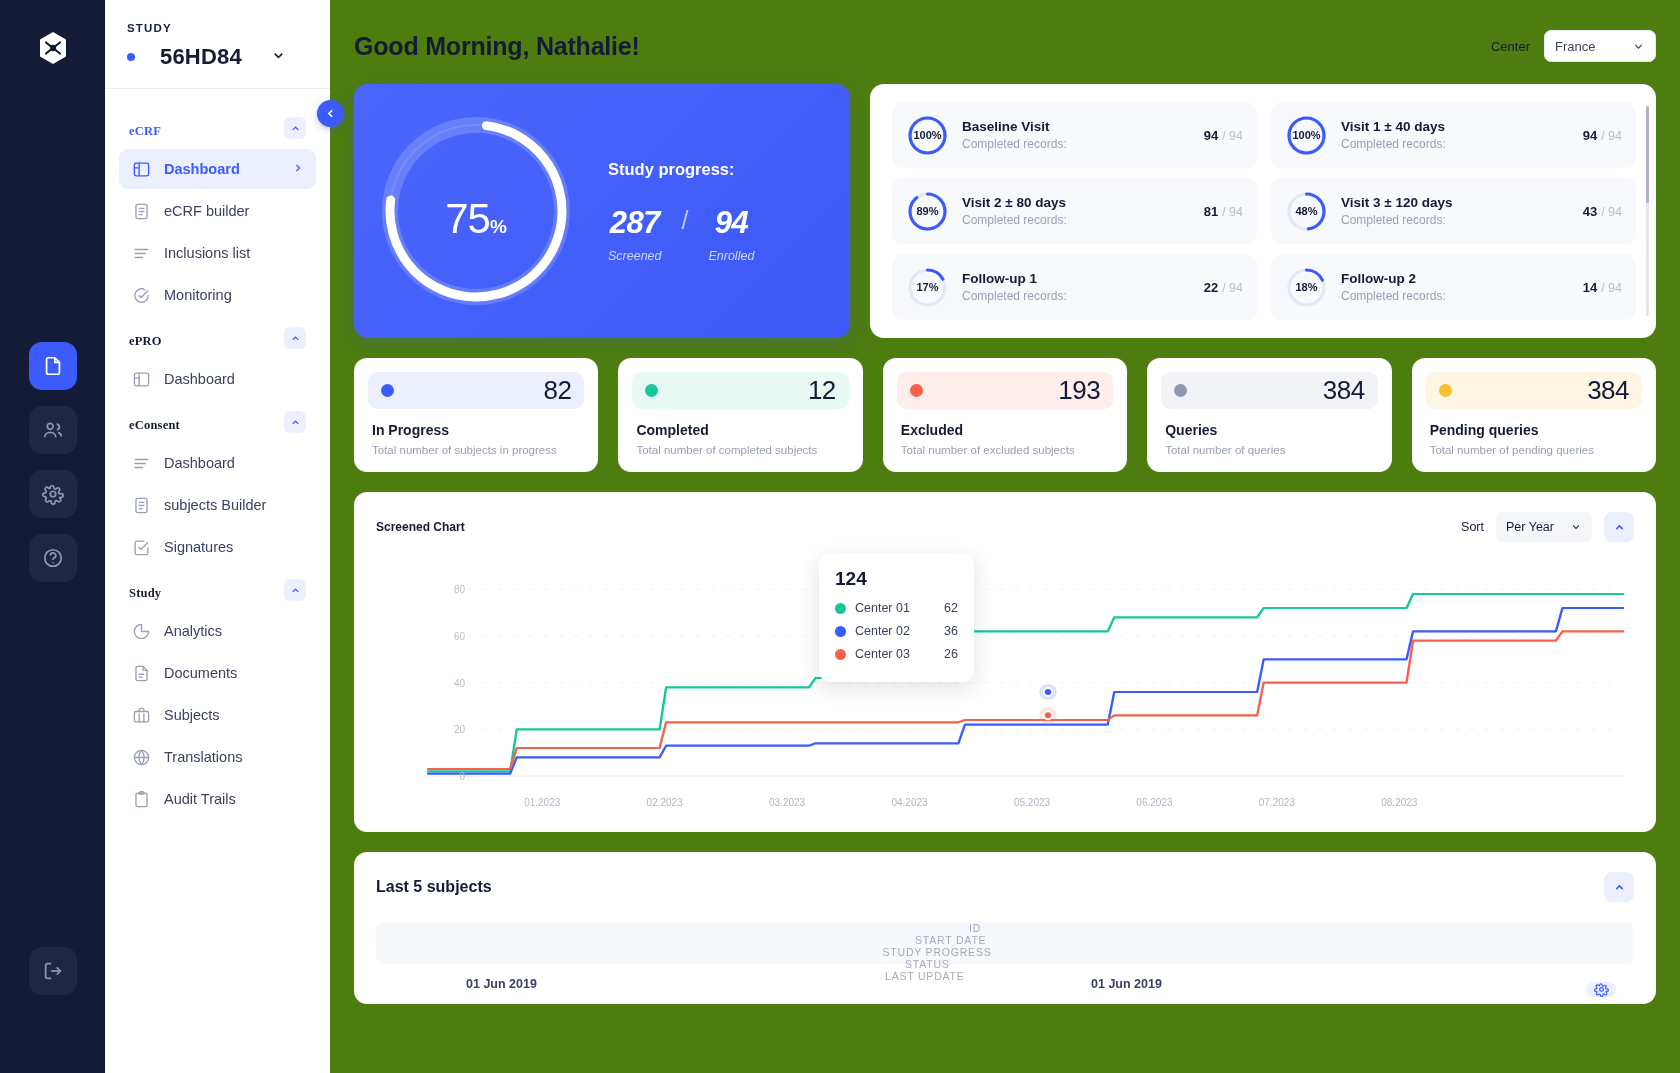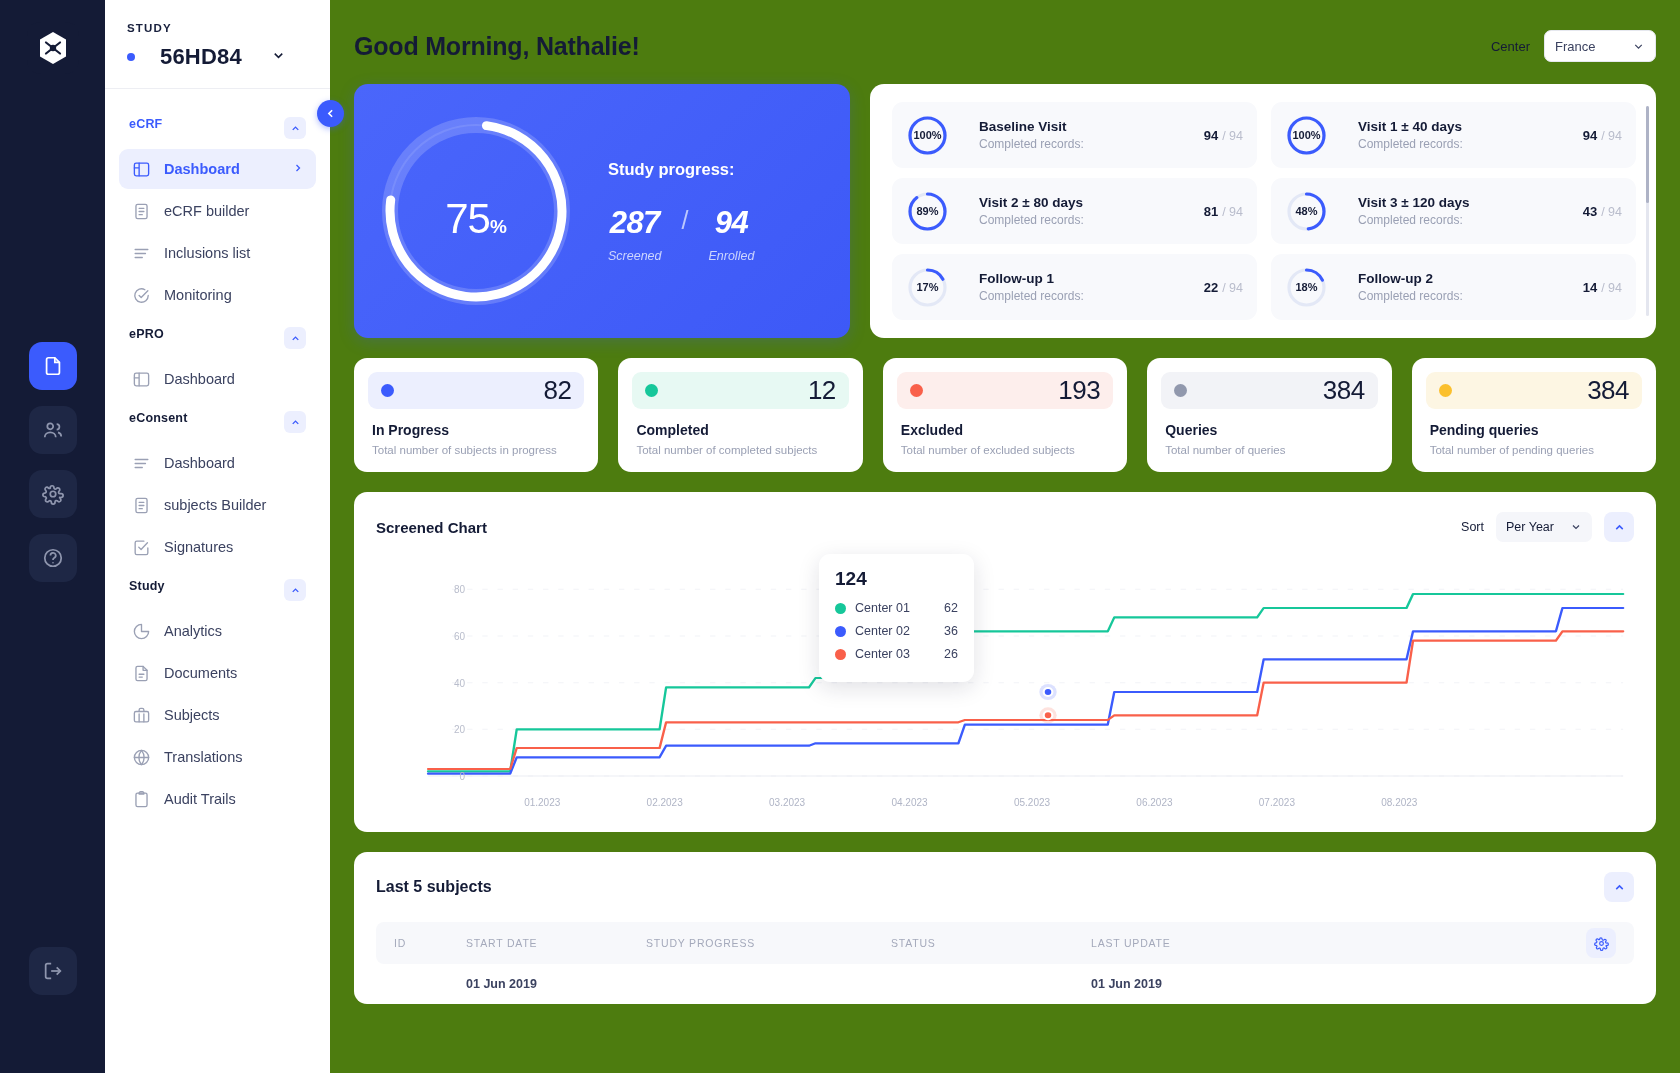--- a/index.html
+++ b/index.html
@@ -54,22 +54,23 @@
   .collapse-btn {
     position: absolute; right: -14px; top: 100px;
     width: 27px; height: 27px; border-radius: 50%;
     background: #3b5bfd; color: #fff;
     display: flex; align-items: center; justify-content: center;
     z-index: 5; box-shadow: 0 2px 6px rgba(59,91,253,.4);
   }
 
   .nav { padding: 18px 14px 10px 14px; overflow: hidden; }
   .nav-section {
-    display: flex; align-items: flex-start; justify-content: space-between;
+    display: flex; align-items: flex-end; justify-content: space-between;
     padding: 10px 10px 10px 10px;
+    font-family: Liberation Serif, serif;
   }
   .nav-section-title { font-size: 12.5px; font-weight: 700; letter-spacing: .2px; }
   .nav-section-title.accent { color: #3b5bfd; }
   .nav-section-title.dark { color: #141b36; }
   .sec-toggle {
     width: 22px; height: 22px; border-radius: 6px; background: #eceffe;
     display: flex; align-items: center; justify-content: center;
   }
   .nav-item {
     display: flex; align-items: center; gap: 13px;
@@ -122,21 +123,21 @@
   .pn .k { font-size: 12.5px; color: #ccd5fe; margin-top: 8px; }
   .slash { font-size: 25px; color: #bcc8fd; font-weight: 300; margin-bottom: 26px; }
 
   .visits-card {
     flex: 1; height: 254px; background: #fff; border-radius: 14px;
     padding: 18px 20px 18px 22px; position: relative;
   }
   .visits-grid { display: grid; grid-template-columns: 1fr 1fr; gap: 10px 14px; }
   .visit {
     background: #f8f9fc; border-radius: 11px; height: 66px;
-    display: flex; align-items: center; padding: 0 14px; gap: 30px;
+    display: flex; align-items: center; padding: 0 14px; gap: 13px;
   }
   .vring { position: relative; width: 43px; height: 43px; flex: 0 0 43px; }
   .vring .vtxt {
     position: absolute; inset: 0; display: flex; align-items: center; justify-content: center;
     font-size: 11px; font-weight: 700; color: #141b36;
   }
   .vbody { flex: 1; min-width: 0; }
   .vname { font-size: 13.5px; font-weight: 700; color: #141b36; white-space: nowrap; }
   .vsub { font-size: 12px; color: #9aa0b4; margin-top: 3px; }
   .vnums { display: flex; align-items: baseline; gap: 4px; white-space: nowrap; }
@@ -156,21 +157,21 @@
     justify-content: space-between; padding: 0 13px;
   }
   .pill-dot { width: 13px; height: 13px; border-radius: 50%; }
   .pill-num { font-size: 26px; font-weight: 400; color: #141b36; letter-spacing: -.5px;}
   .stat-name { font-size: 14px; font-weight: 700; color: #141b36; margin: 13px 0 6px 4px; }
   .stat-desc { font-size: 11.5px; color: #9aa0b4; margin-left: 4px; }
 
   
   .chart-card { background: #fff; border-radius: 13px; margin-top: 20px; padding: 20px 22px 14px 22px; position: relative; height: 340px;}
   .chart-head { display: flex; align-items: center; justify-content: space-between; }
-  .chart-title { font-size: 15px; font-weight: 700; color: #141b36; }
+  .chart-title { font-size: 12px; font-weight: 700; color: #141b36; }
   .chart-ctrls { display: flex; align-items: center; gap: 12px; }
   .sort-lbl { font-size: 12.5px; color: #141b36; }
   .sort-sel {
     width: 96px; height: 30px; background: #f5f6fa; border-radius: 7px;
     display: flex; align-items: center; justify-content: space-between;
     padding: 0 10px; font-size: 12.5px; color: #141b36; font-weight: 500;
   }
   .collapse-sq {
     width: 30px; height: 30px; border-radius: 8px; background: #eceffe;
     display: flex; align-items: center; justify-content: center;
@@ -186,21 +187,21 @@
   .tt-dot { width: 11px; height: 11px; border-radius: 50%; flex: 0 0 11px; }
   .tt-name { font-size: 12.5px; color: #3b4260; flex: 1; }
   .tt-val { font-size: 12.5px; color: #3b4260; font-weight: 500; }
 
   
   .table-card { background: #fff; border-radius: 13px; margin-top: 20px; padding: 20px 22px 0 22px; }
   .table-head { display: flex; align-items: center; justify-content: space-between; }
   .table-title { font-size: 16px; font-weight: 700; color: #141b36; }
   .thead {
     display: flex; align-items: center; background: #f7f8fb;
-    border-radius: 8px; margin-top: 20px; height: 42px; padding: 0 18px;
+    border-radius: 8px; margin-top: 20px; height: 42px; padding: 0 18px; flex-direction: column;
   }
   .th { font-size: 10.5px; letter-spacing: .8px; color: #a4a9bb; font-weight: 500; }
   .gear-btn {
     width: 30px; height: 30px; border-radius: 8px; background: #eceffe;
     display: flex; align-items: center; justify-content: center; color: #3b5bfd;
   }
   .trow { display: flex; align-items: center; height: 40px; padding: 0 18px; }
   .td { font-size: 12.5px; color: #3b4260; font-weight: 700; }
 </style>
 </head>

